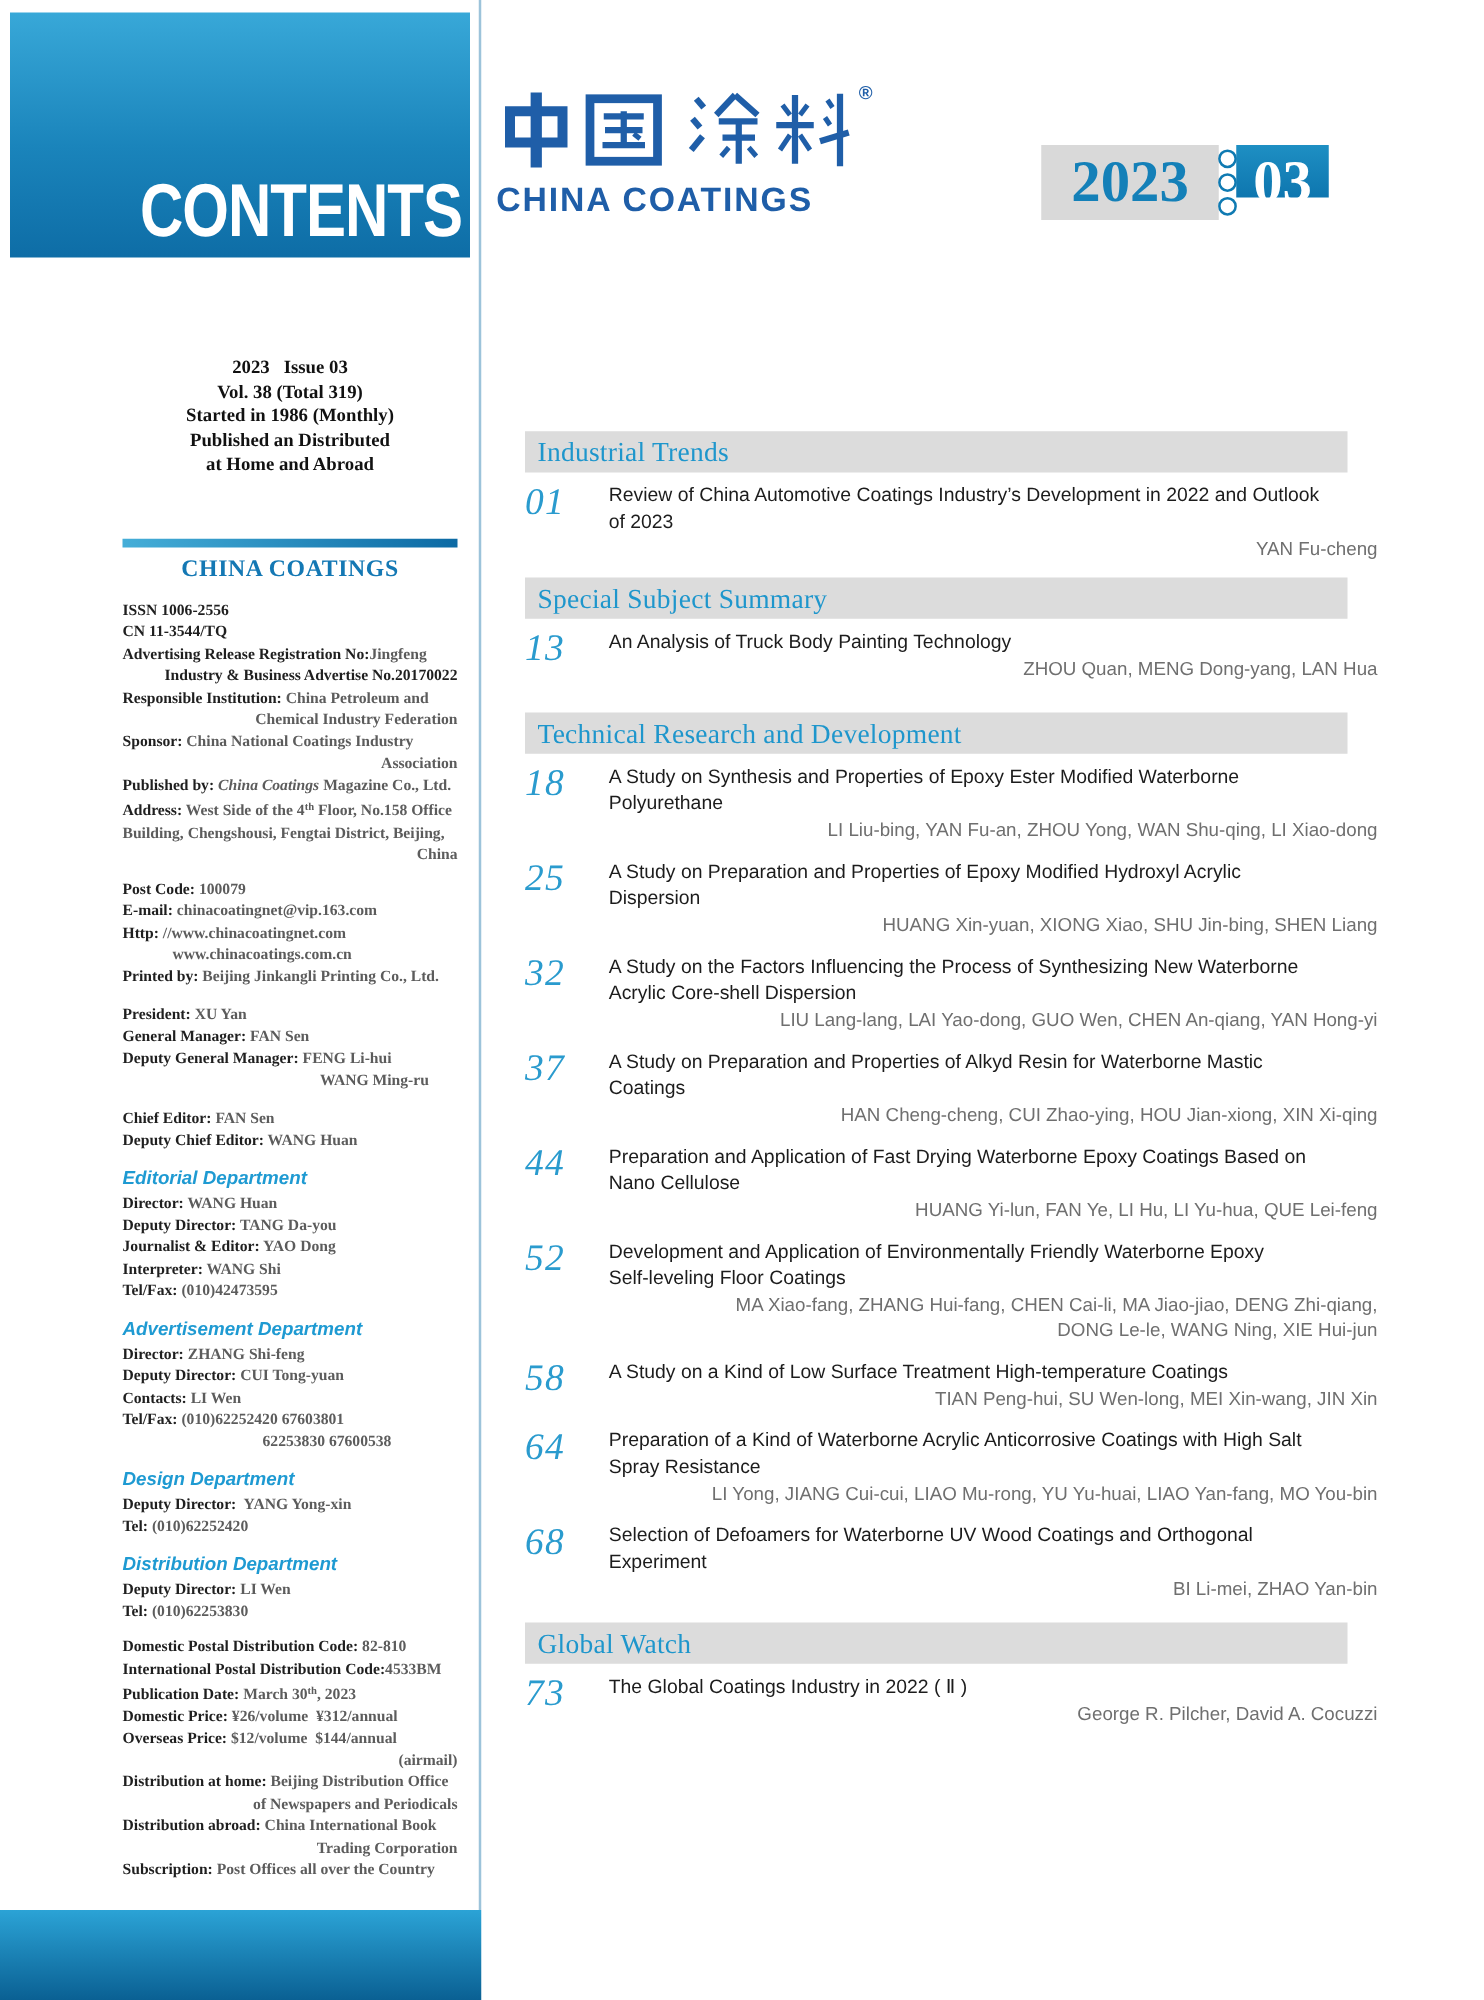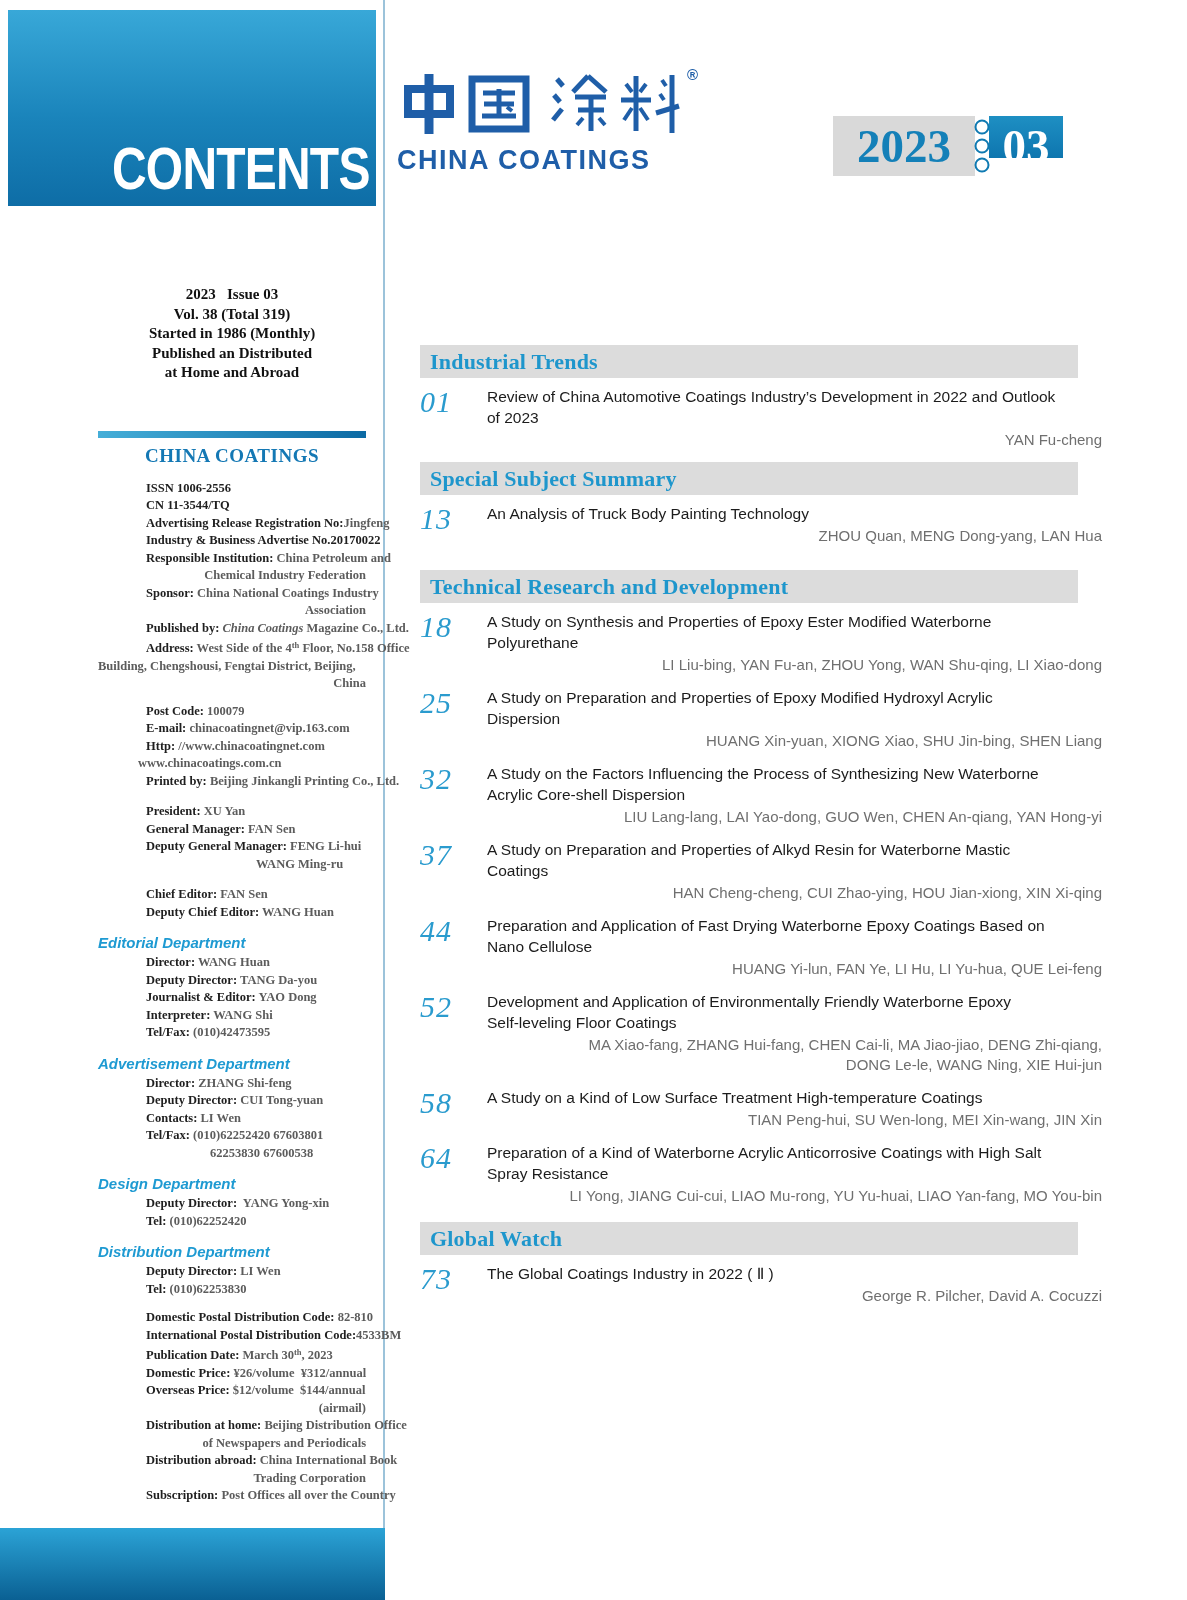--- a/index.html
+++ b/index.html
@@ -45,30 +45,30 @@
   .sidebar{position:absolute;left:98px;top:285px;width:268px;}
   .issue-block{text-align:center;font-weight:bold;font-size:15px;line-height:19.5px;
     color:#111;white-space:pre;}
   .masthead-bar{margin-top:48px;height:7px;
     background:linear-gradient(90deg,#45aed8,#0c6aa4);}
   .masthead-title{margin-top:7px;text-align:center;color:var(--masthead-blue);
     font-weight:bold;font-size:19px;letter-spacing:.5px;}
   .info-block{margin-top:13px;}
   .info-line{font-size:12.5px;line-height:17.5px;font-weight:bold;white-space:nowrap;color:var(--value);}
   .info-line.al-r{text-align:right;}
-  .seg-k{color:var(--label);margin-left:48px;}
+  .seg-k{color:var(--label);}
   .seg-v{color:var(--value);}
   .seg-vi{color:var(--value);font-style:italic;}
   .seg-vs{color:var(--value);font-size:8.5px;vertical-align:4px;}
   .dept-heading{font-family:"Liberation Sans",sans-serif;font-weight:bold;font-style:italic;
     color:#1e9ad2;font-size:15px;line-height:20px;margin-top:12px;margin-bottom:1px;}
   
   .main{position:absolute;left:420px;top:345px;width:682px;}
   .section-bar{width:658px;height:33px;background:var(--bar-gray);}
-  .section-title{font-weight:bold;font-size:22px;line-height:33px;color:var(--accent);
+  .section-title{font-weight:normal;font-size:22px;line-height:33px;color:var(--accent);
     padding-left:10px;letter-spacing:.2px;}
   .toc-section{margin-bottom:0;}
   .article{position:relative;margin-top:8px;margin-bottom:12px;min-height:40px;}
   .pageno{position:absolute;left:0;top:0;width:60px;font-style:italic;font-size:30px;
     line-height:32px;color:#2a9bce;letter-spacing:1px;}
   .article-body{margin-left:67px;}
   .title-line{font-family:"Liberation Sans",sans-serif;font-size:15.5px;line-height:21px;
     color:#1c1c1c;}
   .article-authors{margin-top:2px;}
   .author-line{font-family:"Liberation Sans",sans-serif;font-size:15px;line-height:20px;
@@ -326,20 +326,32 @@
           <div class="article-body">
             <div class="article-title">
               <div class="title-line">Preparation of a Kind of Waterborne Acrylic Anticorrosive Coatings with High Salt</div>
               <div class="title-line">Spray Resistance</div>
             </div>
             <div class="article-authors">
               <div class="author-line">LI Yong, JIANG Cui-cui, LIAO Mu-rong, YU Yu-huai, LIAO Yan-fang, MO You-bin</div>
             </div>
           </div>
         </div>
+        <div class="article">
+          <div class="pageno">68</div>
+          <div class="article-body">
+            <div class="article-title">
+              <div class="title-line">Selection of Defoamers for Waterborne UV Wood Coatings and Orthogonal</div>
+              <div class="title-line">Experiment</div>
+            </div>
+            <div class="article-authors">
+              <div class="author-line">BI Li-mei, ZHAO Yan-bin</div>
+            </div>
+          </div>
+        </div>
       </section>
       <section class="toc-section" style="margin-top: 16px;">
         <div class="section-bar"><span class="section-title">Global Watch</span></div>
         <div class="article">
           <div class="pageno">73</div>
           <div class="article-body">
             <div class="article-title">
               <div class="title-line">The Global Coatings Industry in 2022 ( Ⅱ )</div>
             </div>
             <div class="article-authors">

